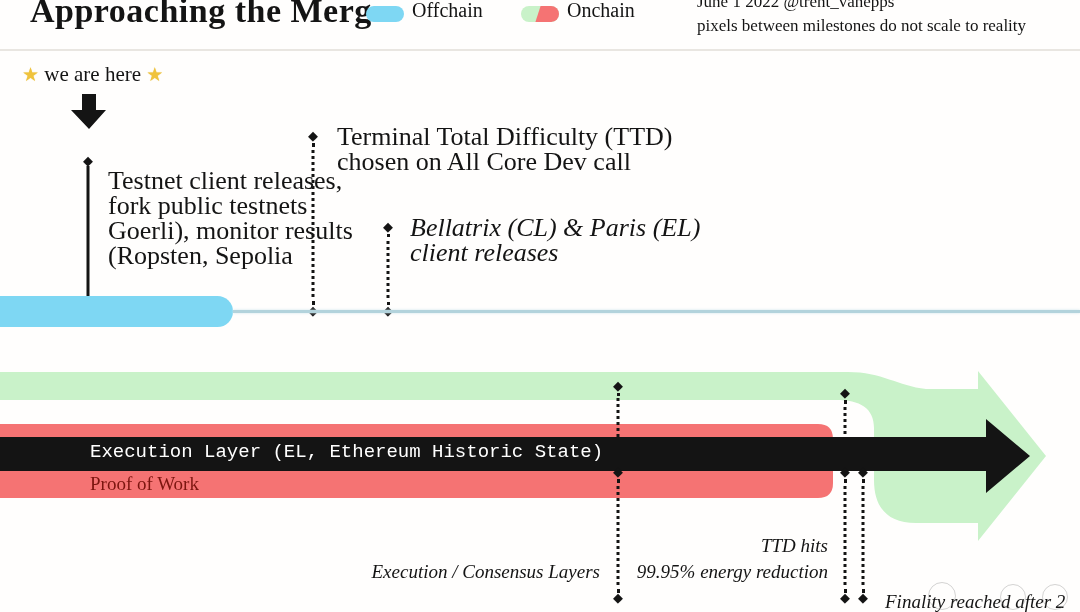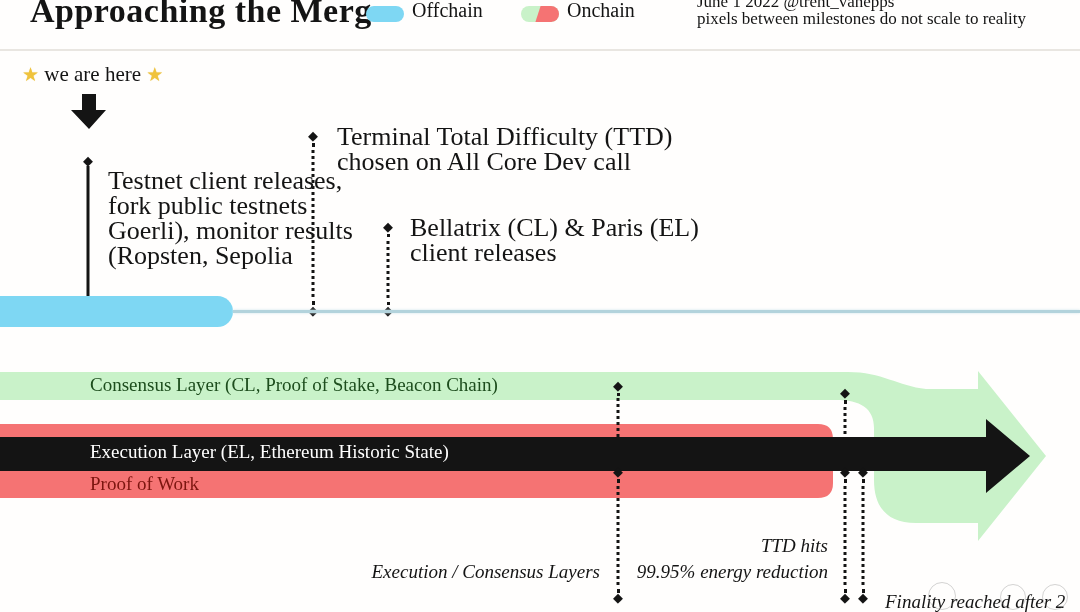--- a/index.html
+++ b/index.html
@@ -35,21 +35,21 @@
   .ms{font-size:26px;line-height:25px;}
   .dia{width:0;height:0;font-family:"DejaVu Sans",sans-serif;font-size:13px;color:var(--ink);}
   .dia span{position:absolute;transform:translate(-50%,-52%);}
   .vsolid{width:3px;background:var(--ink);transform:translateX(-50%);}
   .vdot{width:0;border-left:3px dotted var(--ink);transform:translateX(-50%);}
   
   .blue-band{left:0;top:296px;width:233px;height:31px;background:var(--blue);border-radius:0 16px 16px 0;}
   .thin-line{left:233px;top:310px;width:847px;height:3px;background:#b3d3dc;box-shadow:0 0 3px #cfe6ec;}
   .band-label{font-size:19px;}
   .lbl-consensus{left:90px;top:374px;color:var(--green-text);}
-  .lbl-execution{left:90px;top:441px;color:#ffffff;}
+  .lbl-execution{left:90px;top:441px;color:#ffffff;font-family:Liberation Mono, monospace;}
   .lbl-pow{left:90px;top:473px;color:var(--pow-text);}
   .bottom-label{font-size:19px;line-height:26px;font-style:italic;}
   .ta-r{text-align:right;}
   .watermark{border:1.5px solid rgba(130,130,130,.35);border-radius:50%;}
   svg{display:block;}
 </style>
 </head>
 <body>
 
 <div id="stage">
@@ -58,21 +58,21 @@
 
   <div class="abs pill pill-off"></div>
   <div class="abs legend-label" style="left:412px;">Offchain</div>
 
   <div class="abs pill pill-on">
     <div class="half-red"></div>
   </div>
   <div class="abs legend-label" style="left:567px;">Onchain</div>
 
   <div class="abs credit" style="left:697px;top:-9px;">June 1 2022   @trent_vanepps</div>
-  <div class="abs credit" style="left:697px;top:8px;text-align:right;">pixels between milestones do not scale to reality</div>
+  <div class="abs credit" style="left:697px;top:15px;text-align:right;">pixels between milestones do not scale to reality</div>
 
   <div class="abs rule"></div>
 
   <div class="abs wearehere">
     <span class="star">★</span>
     <span>we are here</span>
     <span class="star">★</span>
   </div>
   <svg class="abs" style="left:70px;top:94px;" width="38" height="36">
     <path d="M12,0 h14 v16 h10 L19,35 1,16 h11 Z" fill="#141414"></path>
@@ -104,36 +104,35 @@
     <div>chosen on All Core Dev call</div>
   </div>
 
   <div class="abs dia" style="left:388px;top:227px;">
       <span>◆</span>
     </div>
   <div class="abs vdot" style="left:388px;top:234px;height:71px;"></div>
   <div class="abs dia" style="left:388px;top:311px;">
       <span>◆</span>
     </div>
-  <div class="abs ms" style="left:410px;top:215px;">
+  <div class="abs ms" style="left:410px;top:215px;font-style:italic;">
     <div>Bellatrix (CL) &amp; Paris (EL)</div>
     <div>client releases</div>
   </div>
 
   <div class="abs blue-band"></div>
   <div class="abs thin-line"></div>
 
   <svg class="abs" style="left:0;top:0;" width="1080" height="612">
     <path d="M0,372 L848,372 C882,372 898,386 926,389 L978,389 L978,371 L1046,456 L978,541 L978,523 L916,523
          C886,523 874,506 874,480 L874,428 C874,408 860,400 836,400 L0,400 Z" fill="#c9f2c9"></path>
     <path d="M0,424 L818,424 Q833,424 833,439 L833,483 Q833,498 818,498 L0,498 Z" fill="#f57373"></path>
     <path d="M0,437 L986,437 L986,419 L1030,456 L986,493 L986,471 L0,471 Z" fill="#141414"></path>
   </svg>
 
-  <div class="abs band-label lbl-consensus">Consensus Layer (CL, Proof of Stake, Beacon Chain)</div>
   <div class="abs band-label lbl-execution">Execution Layer (EL, Ethereum Historic State)</div>
   <div class="abs band-label lbl-pow">Proof of Work</div>
 
   <div class="abs dia" style="left:618px;top:386px;">
       <span>◆</span>
     </div>
   <div class="abs vdot" style="left:618px;top:393px;height:73px;"></div>
   <div class="abs dia" style="left:618px;top:472px;">
       <span>◆</span>
     </div>

